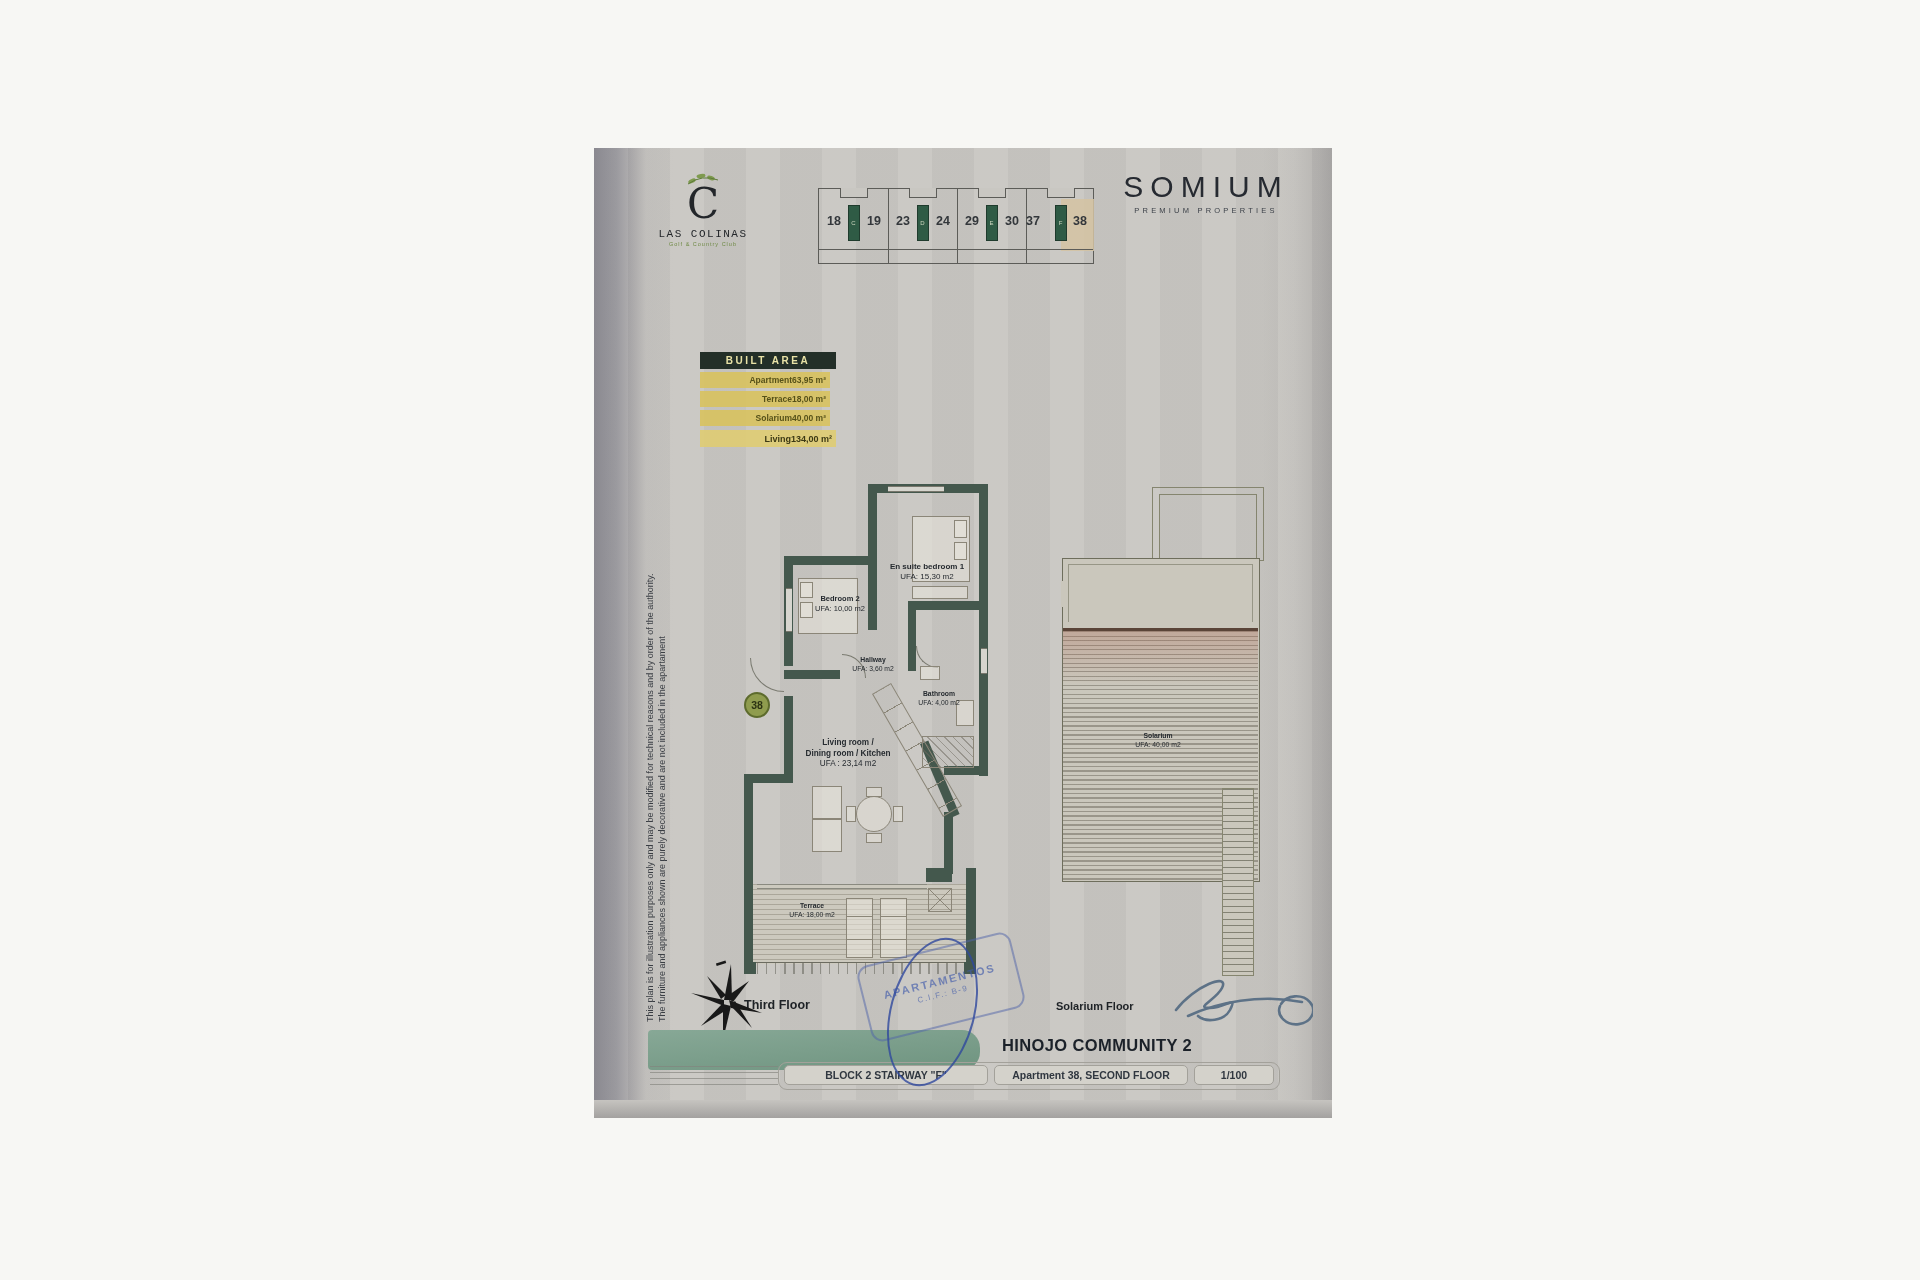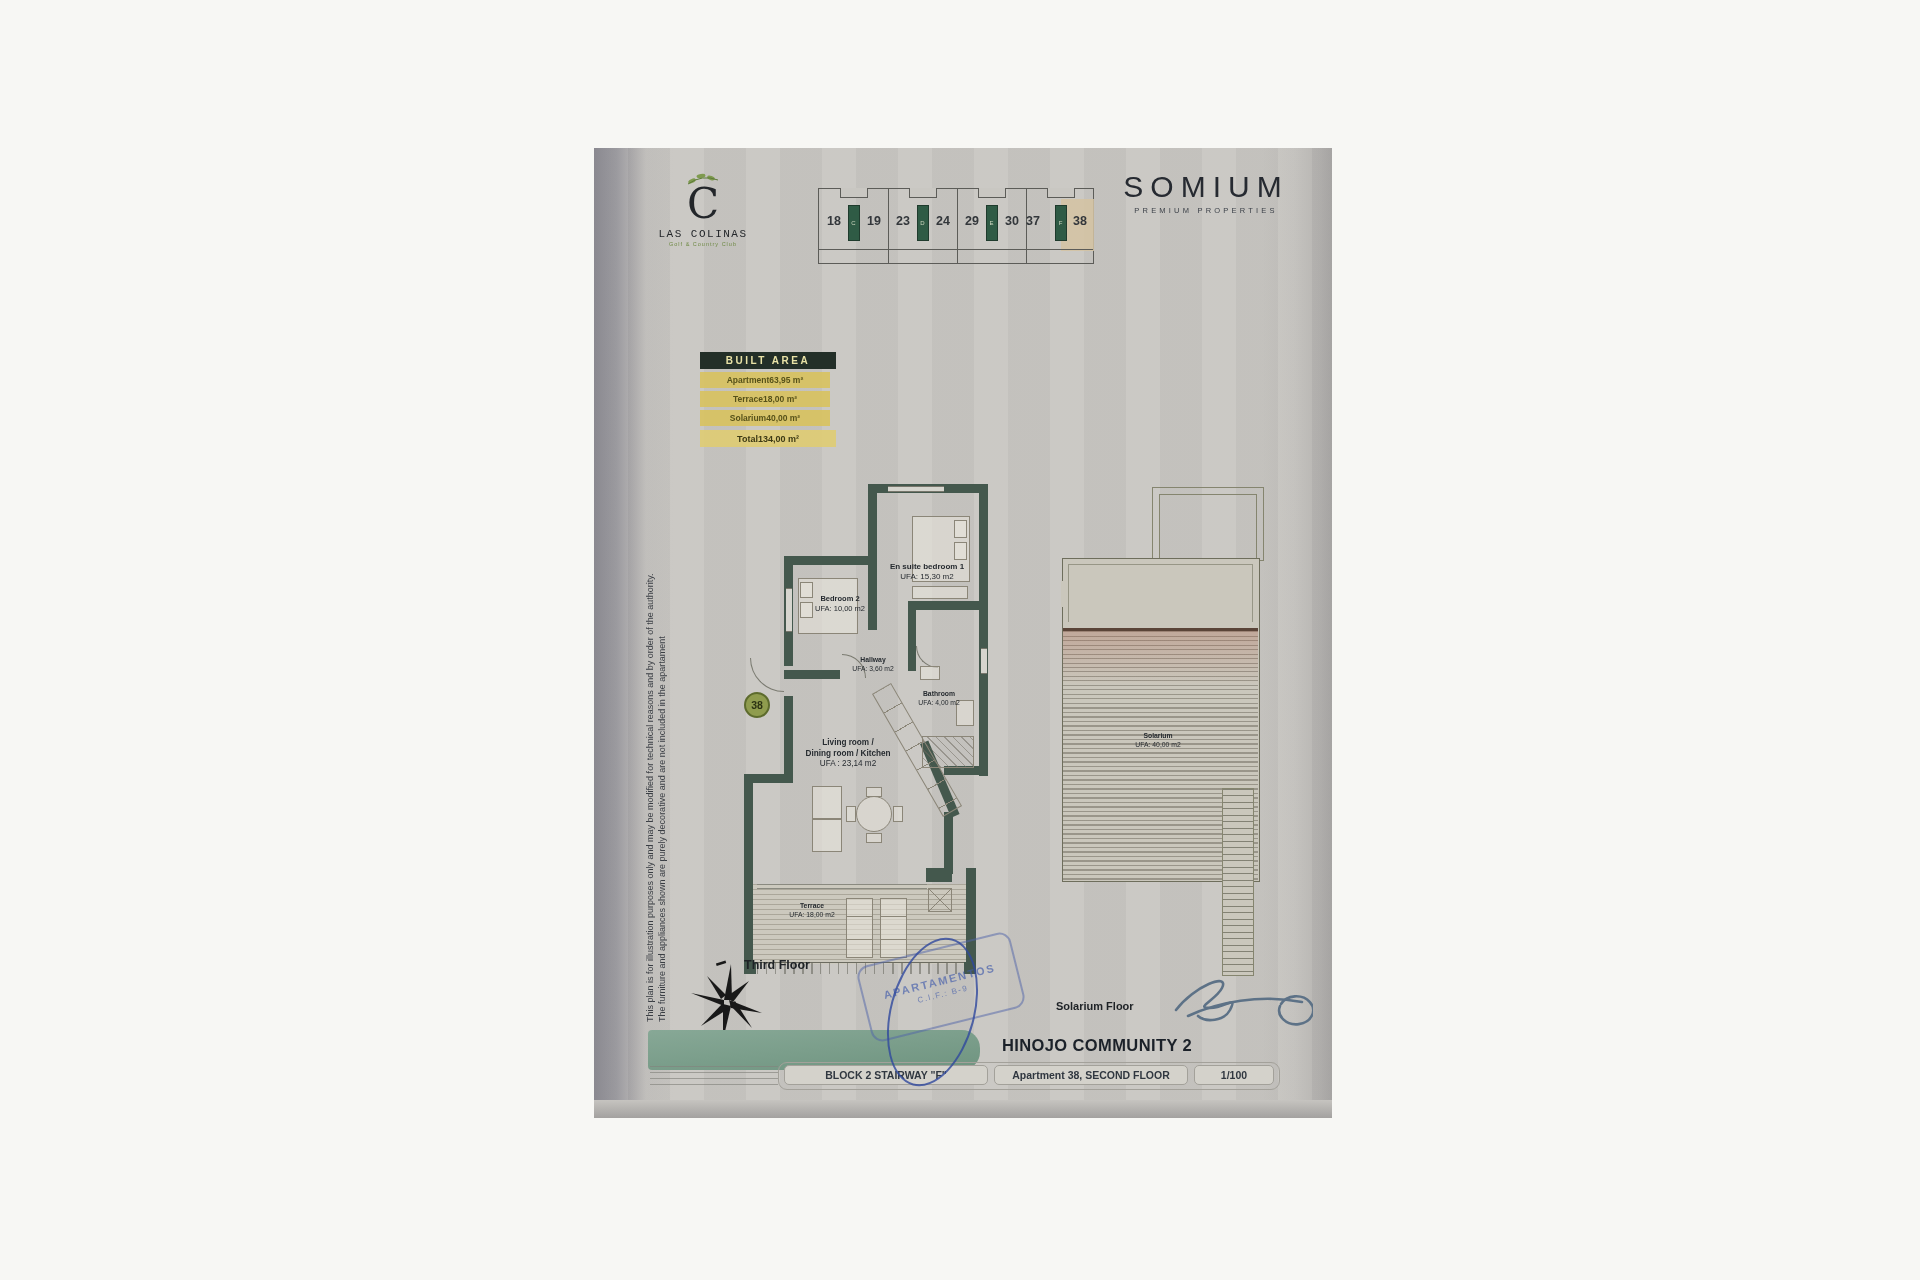--- a/index.html
+++ b/index.html
@@ -11,21 +11,21 @@
   .grain{left:594px;top:148px;width:738px;height:970px;
     background:repeating-linear-gradient(90deg,rgba(255,255,255,.045) 0 34px,rgba(70,70,85,.045) 34px 76px);}
   .scanbottom{left:594px;top:1100px;width:738px;height:18px;background:linear-gradient(#c6c4c0,#a3a19f);}
   .wall{background:#44584d;}
   .win{background:#d6d5ce;border-top:1px solid #77766b;border-bottom:1px solid #77766b;}
   .furn{border:1px solid #8b8678;background:rgba(233,230,220,.55);}
   .lbl{color:#262b30;text-align:center;line-height:1.3;}
   .lbl .nm{font-weight:700;}
   
   .ba-hdr{background:#232f28;color:#e8e2a6;font-size:10px;font-weight:700;letter-spacing:2.5px;display:flex;align-items:center;justify-content:center;}
-  .ba-row{background:rgba(216,193,92,.88);color:#565119;font-size:8.5px;font-weight:700;display:flex;align-items:center;justify-content:center;padding:0 4px;}
+  .ba-row{background:rgba(216,193,92,.88);color:#565119;font-size:8.5px;font-weight:700;display:flex;align-items:center;justify-content:flex-end;padding:0 4px;}
   .ba-total{background:rgba(222,204,116,.92);color:#3c3914;font-size:9px;font-weight:800;}
   
   .kp{border:1.5px solid #5c5c58;}
   .kp-cell{font-size:12.5px;font-weight:600;color:#33373b;display:flex;align-items:center;justify-content:center;}
   .kp-green{background:#2f5b45;border:1px solid #1f3b2d;color:#cfd8c0;font-size:6px;display:flex;align-items:center;justify-content:center;}
   .kp-notch{background:#c9c7c2;border:1.3px solid #5c5c58;border-top:none;}
   .kp-div{background:#5c5c58;}
   
   .tb-cell{background:#d4d2cb;border:1px solid #a3a19a;border-radius:5px;display:flex;align-items:center;justify-content:center;
     font-size:10.5px;font-weight:700;color:#303740;}
@@ -98,21 +98,21 @@
   </div>
   <div class="abs ba-row" style="left:0;top:39px;width:130px;height:16px;">
     <span>Terrace</span>
       <span>18,00 m²</span>
   </div>
   <div class="abs ba-row" style="left:0;top:58px;width:130px;height:16px;">
     <span>Solarium</span>
       <span>40,00 m²</span>
   </div>
   <div class="abs ba-row ba-total" style="left:0;top:78px;width:136px;height:17px;">
-    <span>Total</span>
+    <span>Living</span>
       <span>134,00 m²</span>
   </div>
 </div>
 
 <div class="abs" style="left:645px;top:1022px;width:478px;transform:rotate(-90deg);transform-origin:0 0;font-size:9px;line-height:11.5px;color:#3a3e44;">
   <div>This plan is for illustration purposes only and may be modified for technical reasons and by order of the authority.</div>
   <div>The furniture and appliances shown are purely decorative and are not included in the apartament</div>
 </div>
 
 <div class="abs" style="left:753px;top:884px;width:214px;height:80px;background:#ccc9be;
@@ -212,21 +212,21 @@
   <div class="abs" style="left:0;top:72px;width:195px;height:55px;background:linear-gradient(rgba(168,88,66,.28),rgba(168,88,66,0));"></div>
   <div class="abs" style="left:-2px;top:22px;width:4px;height:26px;background:#cac7bc;"></div>
 </div>
 <div class="abs" style="left:1222px;top:788px;width:32px;height:188px;border:1px solid #85856f;background:#cac7bc;
      background-image:repeating-linear-gradient(180deg,rgba(100,100,85,.7) 0 1px,transparent 1px 6.5px);"></div>
 <div class="abs lbl" style="left:1118px;top:732px;width:80px;font-size:6.8px;">
   <div class="nm">Solarium</div>
   <div>UFA: 40,00 m2</div>
 </div>
 
-<div class="abs" style="left:744px;top:958px;width:120px;font-size:12.5px;font-weight:700;color:#1e2226;">Third Floor</div>
+<div class="abs" style="left:744px;top:998px;width:120px;font-size:12.5px;font-weight:700;color:#1e2226;">Third Floor</div>
 <div class="abs" style="left:1056px;top:1000px;width:120px;font-size:11px;font-weight:700;color:#1e2226;">Solarium Floor</div>
 
 <div class="abs" style="left:686px;top:960px;width:82px;height:82px;">
   <svg width="82" height="82" viewBox="0 0 82 82">
     <g fill="#191919">
       <polygon points="45,4 38,40 46,40"></polygon>
       <polygon points="37,80 37,44 45,46"></polygon>
       <polygon points="76,53 43,40 45,48"></polygon>
       <polygon points="5,33 38,40 38,46"></polygon>
       <polygon points="63,21 40,37 47,42"></polygon>

